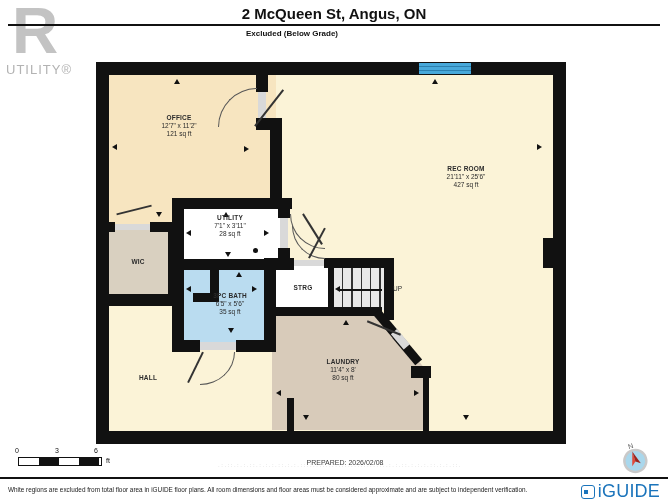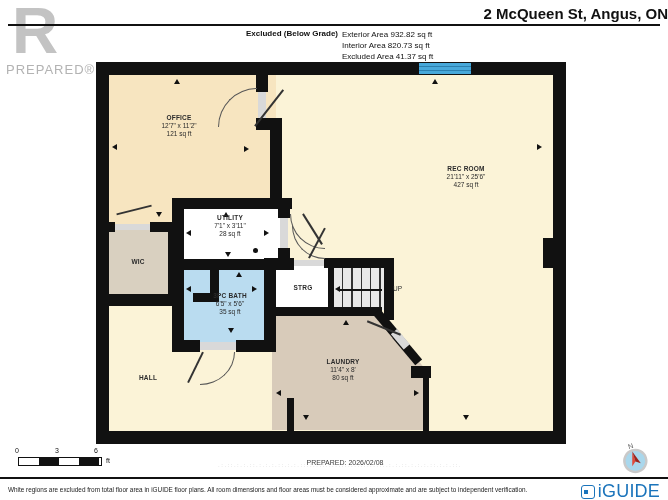--- a/index.html
+++ b/index.html
@@ -1,20 +1,20 @@
 <!DOCTYPE html>
 <html><head>
 <meta charset="utf-8">
 <style>
   html,body{margin:0;padding:0;background:#fff;}
   #page{position:relative;width:668px;height:500px;background:#fff;overflow:hidden;
         font-family:"Liberation Sans","DejaVu Sans",sans-serif;color:#111;}
   .abs{position:absolute;}
   
-  .title{left:0;right:0;top:5px;text-align:right;font-size:15px;font-weight:bold;color:#111;}
+  .title{left:0;right:0;top:5px;text-align:center;font-size:15px;font-weight:bold;color:#111;}
   .hrule{left:8px;width:652px;top:24px;height:2px;background:#111;}
   .floorlab{left:246px;top:29px;font-size:8px;font-weight:bold;color:#111;}
   .arealist{left:342px;top:29px;font-size:8px;line-height:11px;color:#111;}
   .realtor-r{left:12px;top:0px;font-size:64px;font-weight:bold;color:#c3c3c3;line-height:62px;}
   .realtor-t{left:6px;top:62px;font-size:13px;color:#b3b3b3;letter-spacing:1px;}
   
   #plan{left:96px;top:62px;width:470px;height:382px;}
   .wall{position:absolute;background:#111;}
   .room{position:absolute;}
   .lbl{position:absolute;font-size:6.5px;line-height:8px;color:#2b2b2b;text-align:center;white-space:nowrap;}
@@ -45,29 +45,24 @@
   .iguide .txt{font-size:18px;font-weight:normal;letter-spacing:.2px;}
   .iguide .box{width:12px;height:12px;border:1.6px solid #1b74bb;border-radius:3px;position:relative;}
   .iguide .box::after{content:"";position:absolute;left:2px;top:4px;width:4px;height:4px;background:#1b74bb;}
 </style>
 </head>
 <body>
 
 <div id="page">
 
   <div class="abs realtor-r">R</div>
-  <div class="abs realtor-t">PREPARED®</div>
+  <div class="abs realtor-t">UTILITY®</div>
   <div class="abs title">2 McQueen St, Angus, ON</div>
   <div class="abs hrule"></div>
   <div class="abs floorlab">Excluded (Below Grade)</div>
-  <div class="abs arealist">
-    <div>Exterior Area 932.82 sq ft</div>
-    <div>Interior Area 820.73 sq ft</div>
-    <div>Excluded Area 41.37 sq ft</div>
-  </div>
 
   <div id="plan" class="abs">
 
     <div class="room" style="left:13px;top:13px;width:444px;height:356px;background:#fbf3d7;"></div>
     <div class="room" style="left:12px;top:12px;width:168px;height:156px;background:#f7e5c0;"></div>
     <div class="room" style="left:12px;top:166px;width:64px;height:70px;background:#d9d0c0;"></div>
     <div class="room" style="left:80px;top:140px;width:112px;height:66px;background:#ffffff;"></div>
     <div class="room" style="left:84px;top:202px;width:86px;height:80px;background:#badcf0;"></div>
     <div class="room" style="left:178px;top:204px;width:58px;height:44px;background:#ffffff;"></div>
     <div class="room stairs" style="left:238px;top:206px;width:50px;height:42px;"></div>

